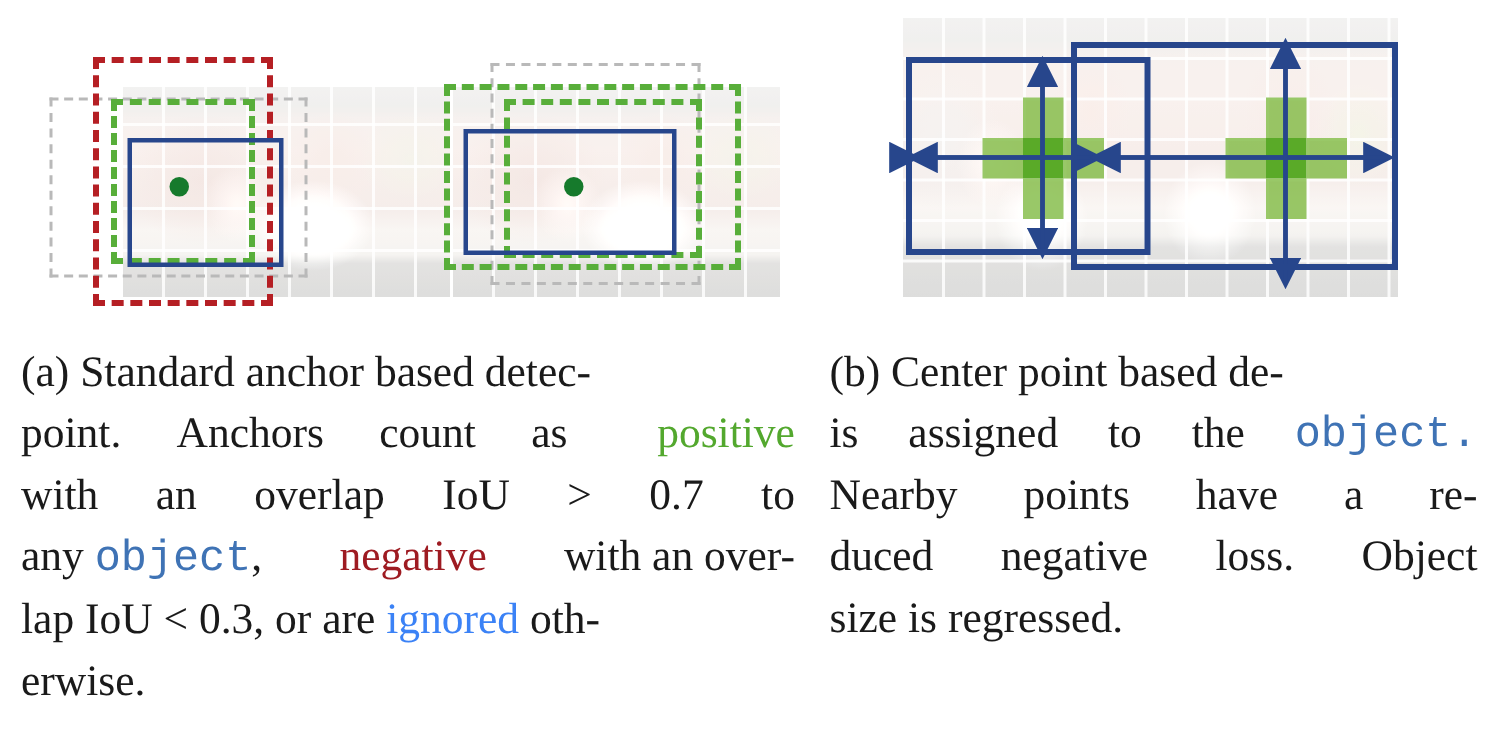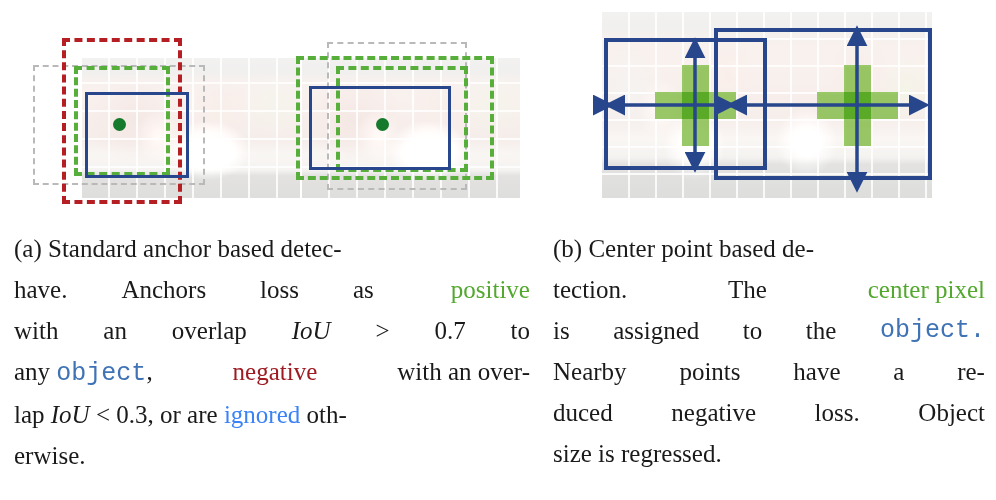--- a/index.html
+++ b/index.html
@@ -60,29 +60,29 @@
   .cell.mid{background:rgba(90,170,40,.88);}
   .cell.arm{background:rgba(124,184,62,.72);}
 
   
   .arrowsvg{position:absolute;left:0;top:0;overflow:visible;}
 
   
   .caption{
     position:absolute;left:0;right:0;
     color:#1a1a1a;
-    font-size:25px;line-height:41px;
+    font-size:29px;line-height:41px;
     text-align:justify;
     text-justify:inter-word;
     -webkit-hyphens:none;hyphens:none;
   }
   .caption .ln{display:block;white-space:nowrap;}
   .caption .ln.j{display:flex;justify-content:space-between;}
   .caption .ln.j > span{white-space:pre;}
-  .math{font-style:italic;font-family:"Liberation Serif","DejaVu Serif",serif;}
+  .math{font-family:"Liberation Serif","DejaVu Serif",serif;}
   .c-pos{color:#54a party;}
   .c-pos{color:#53a82e;margin-left:23px;}
   .c-neg{color:#9e1b22;}
   .c-obj{color:#3f73b5;font-family:Liberation Mono, monospace;}
   .c-ign{color:#c9c9c9;}
   .c-green{color:#53a82e;}
 </style>
 </head>
 <body style="background: rgb(255, 255, 255);">
 
@@ -138,23 +138,23 @@
 
     <div class="box dash-gray" style="left: 327px; top: 42px; width: 140px; height: 148px; border-color: rgb(185, 185, 185);"></div>
     <div class="box dash-green" style="left: 296px; top: 56px; width: 198px; height: 124px; border-color: rgb(88, 174, 58);"></div>
     <div class="box dash-green" style="left: 336px; top: 66px; width: 132px; height: 106px; border-color: rgb(88, 174, 58);"></div>
     <div class="box solid-blue" style="left: 309px; top: 86px; width: 142px; height: 84px; border-color: rgb(39, 70, 140);"></div>
     <div class="dot" style="left: 376px; top: 118px; background: rgb(22, 122, 44);"></div>
 
     <div class="caption" style="left: 14px; width: 516px; top: 228px; color: rgb(26, 26, 26);">
       <span class="ln">(a) Standard anchor based detec-</span>
       <span class="ln j">
-          <span>have.</span>
+          <span>point.</span>
           <span>Anchors</span>
-          <span>loss</span>
+          <span>count</span>
           <span>as</span>
           <span class="c-pos" style="color: rgb(83, 168, 46);">positive</span>
         </span>
       <span class="ln j">
           <span>with</span>
           <span>an</span>
           <span>overlap</span>
           <span class="math">IoU</span>
           <span>&gt;</span>
           <span>0.7</span>
@@ -243,25 +243,20 @@
       <line x1="312" y1="30" x2="312" y2="188" stroke="#27468c" stroke-width="3" marker-end="url(#ah)"></line>
       <line x1="312" y1="188" x2="312" y2="30" stroke="#27468c" stroke-width="3" marker-end="url(#ah)"></line>
     </svg>
 
     <div class="box solid-blue" style="left: 59px; top: 38px; width: 163px; height: 132px; border-width: 4px; border-color: rgb(39, 70, 140);"></div>
     <div class="box solid-blue" style="left: 169px; top: 28px; width: 218px; height: 152px; border-width: 4px; border-color: rgb(39, 70, 140);"></div>
 
     <div class="caption" style="left: 8px; width: 432px; top: 228px; color: rgb(26, 26, 26);">
       <span class="ln">(b) Center point based de-</span>
       <span class="ln j">
-          <span>tection.</span>
-          <span>The</span>
-          <span class="c-green" style="color: rgb(83, 168, 46);">center pixel</span>
-        </span>
-      <span class="ln j">
           <span>is</span>
           <span>assigned</span>
           <span>to</span>
           <span>the</span>
           <span class="c-obj" style="color: rgb(63, 115, 181);">object.</span>
         </span>
       <span class="ln j">
           <span>Nearby</span>
           <span>points</span>
           <span>have</span>

